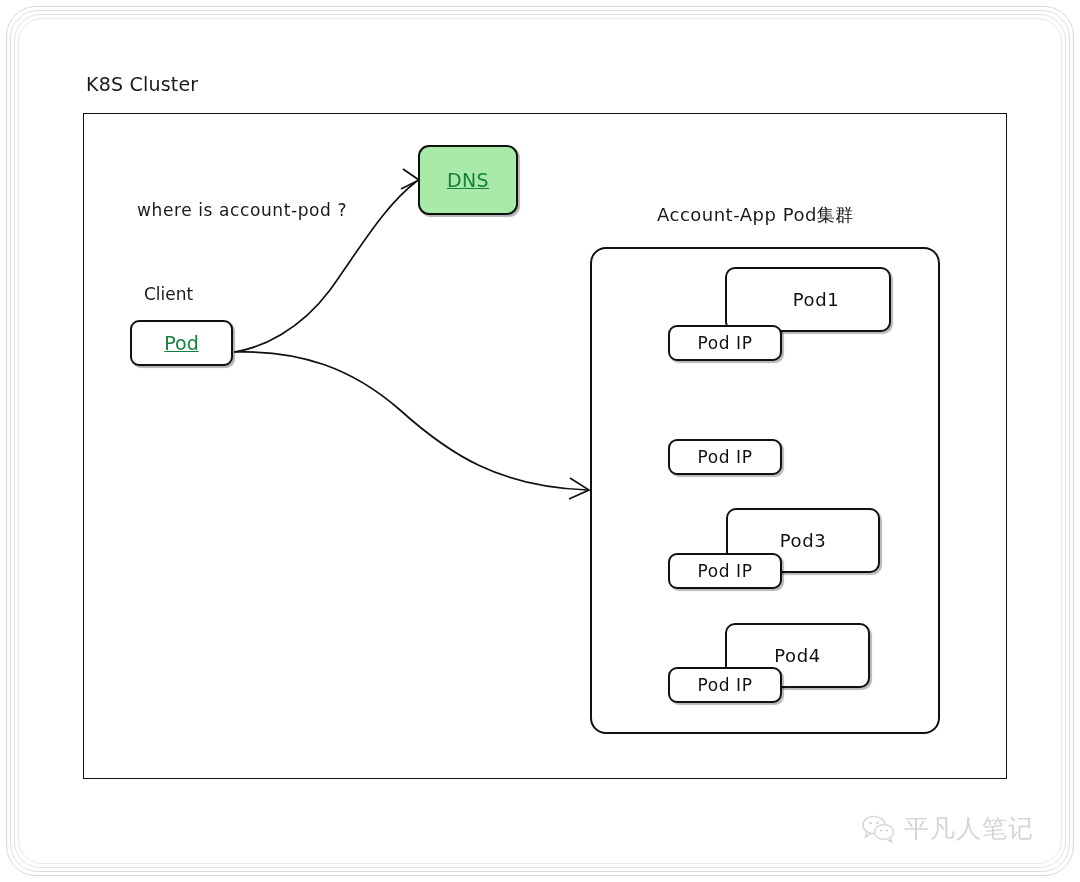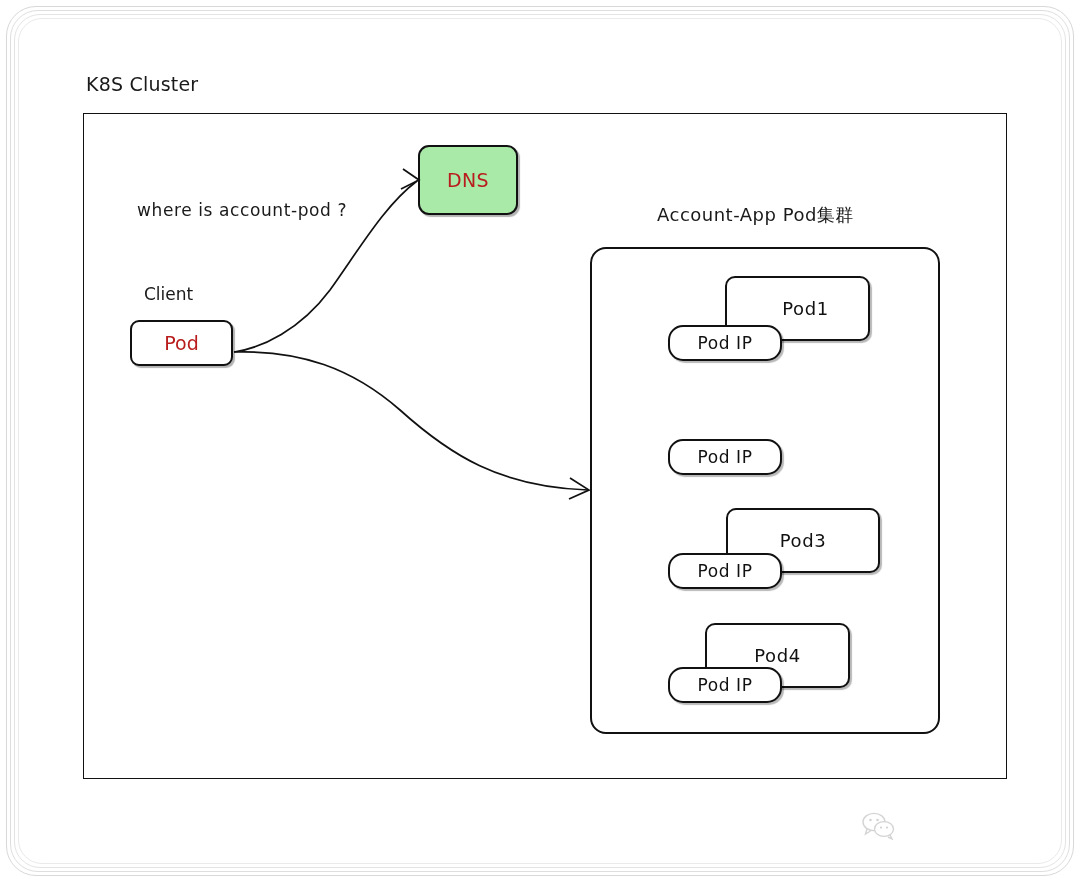--- a/index.html
+++ b/index.html
@@ -85,22 +85,23 @@
   .node {
     position: absolute;
     box-sizing: border-box;
     background: #ffffff;
     border: 2.2px solid #111111;
     border-radius: 9px;
     display: flex;
     align-items: center;
     justify-content: center;
     font-size: 18px;
-    color: #b91c1c;
+    color: #15803d;
     box-shadow: 2px 2px 1px rgba(0,0,0,0.30);
+    text-decoration: underline;
   }
   .node.dns {
     border-radius: 11px;
     border-width: 2.6px;
     font-size: 19px;
     letter-spacing: 0.4px;
   }
   .node.pod-client { font-size: 19px; }
 
   
@@ -126,21 +127,21 @@
     font-size: 18px;
     color: #111111;
     letter-spacing: 0.6px;
     box-shadow: 2px 2px 1px rgba(0,0,0,0.28);
   }
   .pod-ip {
     position: absolute;
     box-sizing: border-box;
     background: #ffffff;
     border: 2.2px solid #111111;
-    border-radius: 15px;
+    border-radius: 9px;
     display: flex;
     align-items: center;
     justify-content: center;
     font-size: 17px;
     color: #111111;
     letter-spacing: 0.6px;
     z-index: 4;
     box-shadow: 2px 2px 1px rgba(0,0,0,0.28);
   }
 
@@ -186,29 +187,29 @@
   <div class="label-question">where is account-pod ?</div>
 
   <div class="label-client">Client</div>
   <div class="node pod-client" style="left:130px; top:320px; width:103px; height:46px;">Pod</div>
 
   <div class="node dns" style="left:418px; top:145px; width:100px; height:70px; background:#a9eaa9;">DNS</div>
 
   <div class="title-podgroup">Account-App Pod集群</div>
   <div class="pods-group"></div>
 
-  <div class="pod-card" style="left:725px; top:276px; width:145px; height:65px;padding-left:16px;">Pod1</div>
+  <div class="pod-card" style="left:725px; top:267px; width:166px; height:65px;padding-left:16px;">Pod1</div>
   <div class="pod-ip" style="left:668px; top:325px; width:114px; height:36px;">Pod IP</div>
 
   <div class="pod-ip" style="left:668px; top:439px; width:114px; height:36px;">Pod IP</div>
 
   <div class="pod-card" style="left:726px; top:508px; width:154px; height:65px;">Pod3</div>
   <div class="pod-ip" style="left:668px; top:553px; width:114px; height:36px;">Pod IP</div>
 
-  <div class="pod-card" style="left:705px; top:623px; width:145px; height:65px;text-align:right;">Pod4</div>
+  <div class="pod-card" style="left:725px; top:623px; width:145px; height:65px;text-align:right;">Pod4</div>
   <div class="pod-ip" style="left:668px; top:667px; width:114px; height:36px;">Pod IP</div>
 
   <svg id="connectors" viewBox="0 0 1080 882">
 
     <path d="M 234 352 C 262 348, 300 330, 330 290 C 360 248, 385 205, 417 181" fill="none" stroke="#111111" stroke-width="1.7"></path>
     <path d="M 403 169 L 419 180 L 401 189" fill="none" stroke="#111111" stroke-width="1.7" stroke-linejoin="miter" stroke-linecap="butt"></path>
 
     <path d="M 234 352 C 300 350, 352 368, 400 410 C 450 455, 500 487, 588 490" fill="none" stroke="#111111" stroke-width="1.7"></path>
     <path d="M 570 478 L 589 490 L 569 499" fill="none" stroke="#111111" stroke-width="1.7" stroke-linejoin="miter" stroke-linecap="butt"></path>
   </svg>
@@ -217,15 +218,16 @@
     <svg width="34" height="28" viewBox="0 0 34 28">
       <ellipse cx="12" cy="10" rx="11" ry="8.6" fill="none" stroke="#9a9a9a" stroke-width="1.4"></ellipse>
       <path d="M 5 17 L 3.5 22 L 8.5 19" fill="none" stroke="#9a9a9a" stroke-width="1.4"></path>
       <circle cx="8.5" cy="8" r="1.3" fill="#9a9a9a"></circle>
       <circle cx="15.5" cy="8" r="1.3" fill="#9a9a9a"></circle>
       <ellipse cx="22" cy="17" rx="9.5" ry="7.4" fill="#ffffff" stroke="#9a9a9a" stroke-width="1.4"></ellipse>
       <path d="M 28 23 L 30 27 L 26 25" fill="none" stroke="#9a9a9a" stroke-width="1.4"></path>
       <circle cx="19" cy="15.6" r="1.15" fill="#9a9a9a"></circle>
       <circle cx="25" cy="15.6" r="1.15" fill="#9a9a9a"></circle>
     </svg>
+    <span class="watermark-text">平凡人笔记</span>
   </div>
 
 </div>
 
 </body></html>

